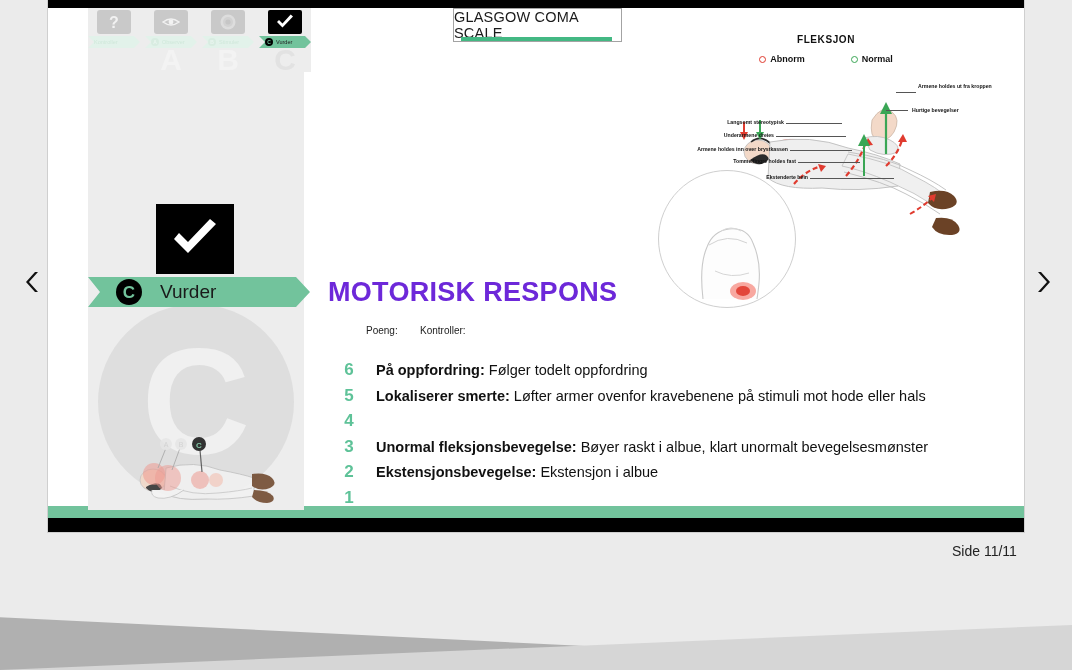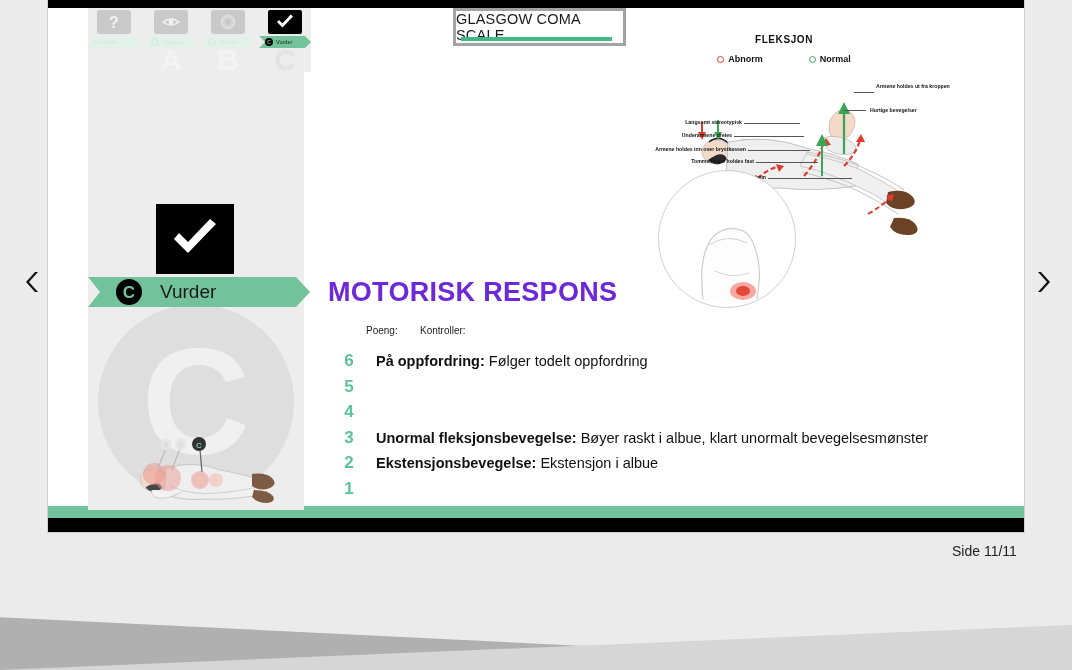--- a/index.html
+++ b/index.html
@@ -100,21 +100,21 @@
   .nav-ghost{
     position:absolute;left:0;top:40px;width:52px;height:24px;
     display:flex;align-items:center;justify-content:center;
     font-size:30px;font-weight:bold;color:#f3f3f3;line-height:1;
   }
   .nav-ghost.on-grey{color:#e2e2e2;}
 
   
   .title-chip{
     position:absolute;left:453px;top:8px;width:167px;height:32px;
-    background:#fff;border:3px solid #a3a3a3;z-index:5;
+    background:#fff;border:1px solid #a3a3a3;z-index:5;
     display:flex;align-items:center;justify-content:center;
   }
   .title-chip span{font-size:14.5px;color:#1a1a1a;letter-spacing:.2px;}
   .title-underline{
     position:absolute;left:461px;top:37px;width:151px;height:4px;background:#43b883;z-index:6;
   }
 
   
   .vurder-band{
     position:absolute;left:88px;top:277px;width:222px;height:30px;
@@ -131,32 +131,32 @@
 
   
   .main-heading{
     position:absolute;left:328px;top:277px;
     font-size:27px;font-weight:bold;color:#6d28d9;letter-spacing:.3px;
     z-index:5;
   }
 
   
   .crit{position:absolute;left:322px;top:325px;width:620px;z-index:5;}
-  .crit-head{display:flex;font-size:10px;color:#222;margin-bottom:15px;padding-left:44px;}
+  .crit-head{display:flex;font-size:10px;color:#222;margin-bottom:24px;padding-left:44px;}
   .crit-head .h-poeng{width:54px;}
   .crit-row{display:flex;align-items:baseline;margin-bottom:5.5px;}
   .crit-score{
     width:54px;text-align:center;font-size:17px;font-weight:bold;color:#5ec298;
     font-family:"Liberation Sans",sans-serif;
   }
   .crit-text{font-size:14.5px;color:#111;line-height:1.25;}
   .crit-text b{font-weight:bold;}
 
   
-  .illus{position:absolute;left:616px;top:30px;width:336px;height:290px;z-index:4;text-decoration:underline;}
+  .illus{position:absolute;left:658px;top:30px;width:336px;height:290px;z-index:4;text-decoration:underline;}
   .illus-title{
     position:absolute;left:0;top:4px;width:336px;text-align:center;
     font-size:10px;font-weight:bold;color:#111;letter-spacing:.6px;
   }
   .legend{
     position:absolute;left:0;top:24px;width:336px;
     display:flex;justify-content:center;gap:46px;
     font-size:9px;font-weight:bold;color:#111;
   }
   .legend-item{display:flex;align-items:center;gap:4px;}
@@ -316,20 +316,24 @@
 
   <div class="crit-row">
     <div class="crit-score">6</div>
     <div class="crit-text">
       <b>På oppfordring:</b>
       <span>Følger todelt oppfordring</span>
     </div>
   </div>
   <div class="crit-row">
     <div class="crit-score">5</div>
+    <div class="crit-text">
+      <b>Lokaliserer smerte:</b>
+      <span>Løfter armer ovenfor kravebenene på stimuli mot hode eller hals</span>
+    </div>
   </div>
   <div class="crit-row">
     <div class="crit-score">4</div>
   </div>
   <div class="crit-row">
     <div class="crit-score">3</div>
     <div class="crit-text">
       <b>Unormal fleksjonsbevegelse:</b>
       <span>Bøyer raskt i albue, klart unormalt bevegelsesmønster</span>
     </div>

